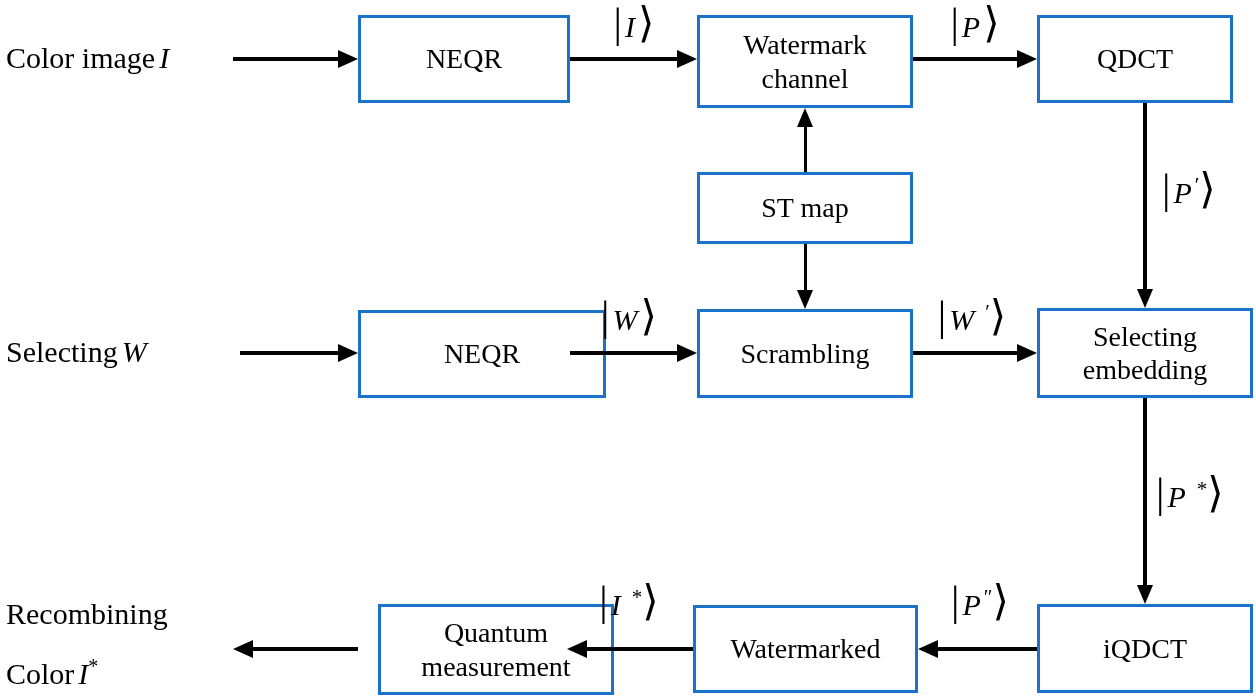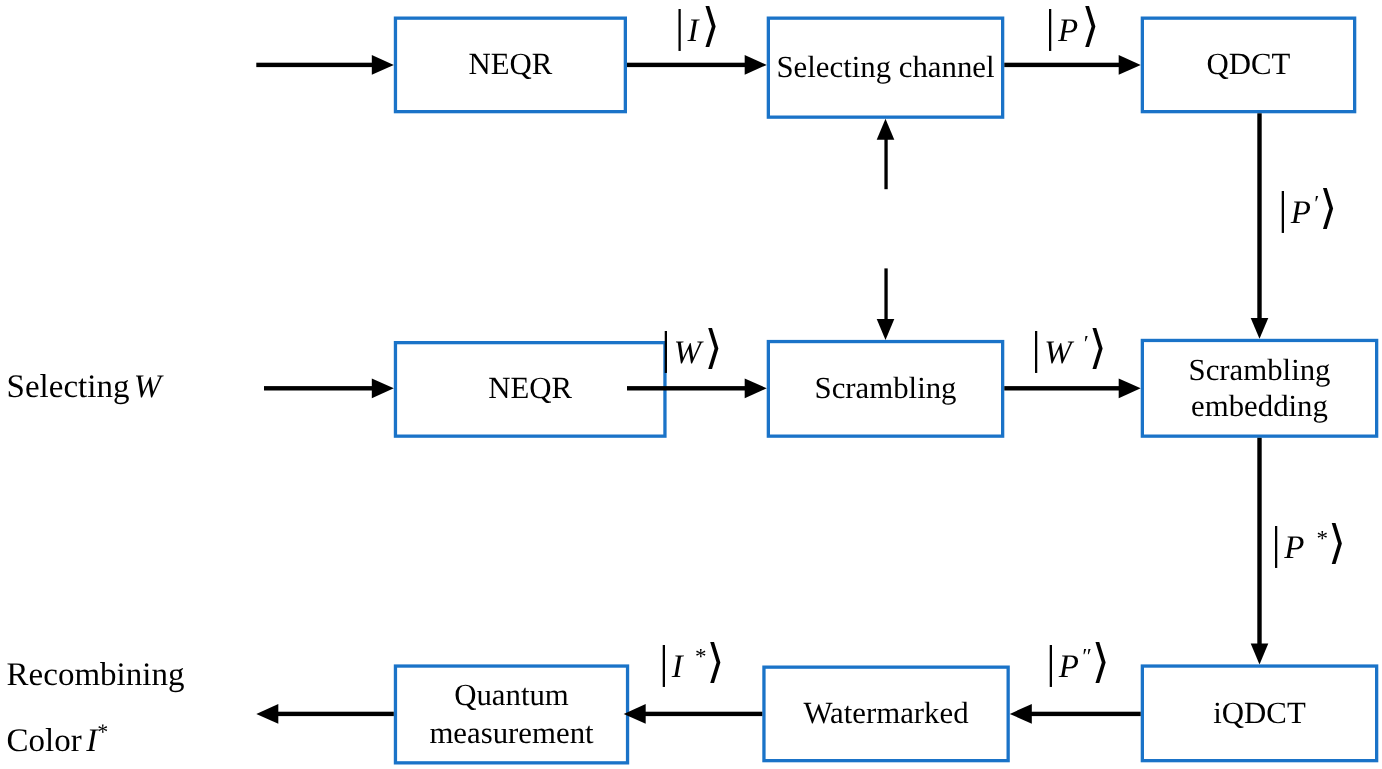--- a/index.html
+++ b/index.html
@@ -38,44 +38,50 @@
 </style>
 </head>
 <body>
 
 <div class="stage">
 
   <div class="node" style="left:358px;top:15px;width:212px;height:88px">
     <span>NEQR</span>
   </div>
   <div class="node" style="left:697px;top:15px;width:216px;height:93px">
-    <span>Selecting channel</span>
+    <span>Watermark channel</span>
   </div>
   <div class="node" style="left:1037px;top:15px;width:196px;height:88px">
     <span>QDCT</span>
+  </div>
+  <div class="node" style="left:697px;top:172px;width:216px;height:72px">
+    <span>ST map</span>
   </div>
   <div class="node" style="left:358px;top:310px;width:248px;height:88px">
     <span>NEQR</span>
   </div>
   <div class="node" style="left:697px;top:309px;width:216px;height:89px">
     <span>Scrambling</span>
   </div>
   <div class="node" style="left:1037px;top:308px;width:216px;height:90px">
-    <span>Scrambling embedding</span>
+    <span>Selecting embedding</span>
   </div>
   <div class="node" style="left:1037px;top:604px;width:216px;height:89px">
     <span>iQDCT</span>
   </div>
   <div class="node" style="left:693px;top:605px;width:225px;height:88px">
     <span>Watermarked</span>
   </div>
-  <div class="node" style="left:358px;top:604px;width:214px;height:91px">
+  <div class="node" style="left:378px;top:604px;width:236px;height:91px">
     <span>Quantum measurement</span>
   </div>
 
+  <div class="side" style="left:6px;top:41px">
+    <span>Color image</span><span class="mi">I</span>
+  </div>
   <div class="side" style="left:6px;top:335px">
     <span>Selecting</span><span class="mi">W</span>
   </div>
   <div class="side out" style="left:6px;top:588px">
     <div>Recombining</div>
     <div>
       <span>Color</span><span class="mi">I</span><sup>*</sup>
     </div>
   </div>
 

